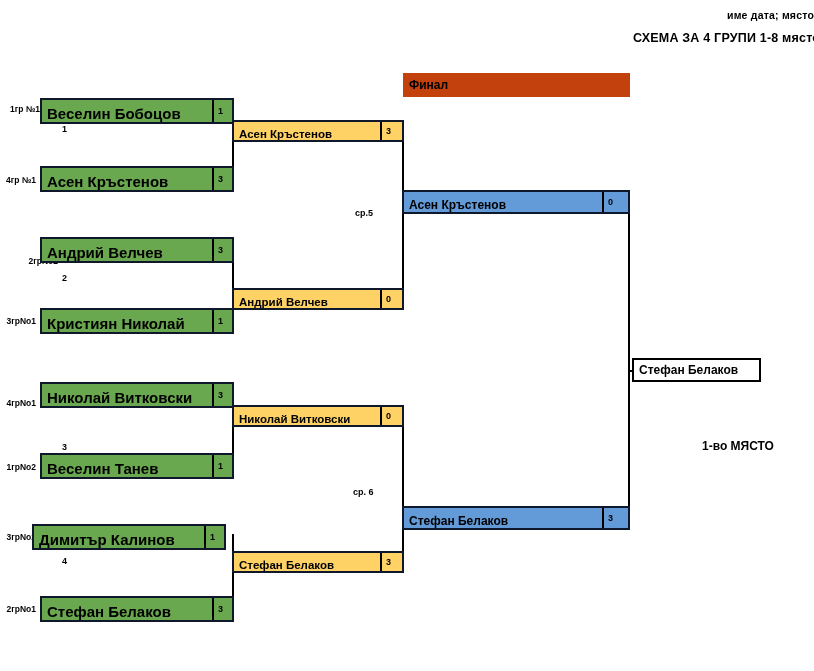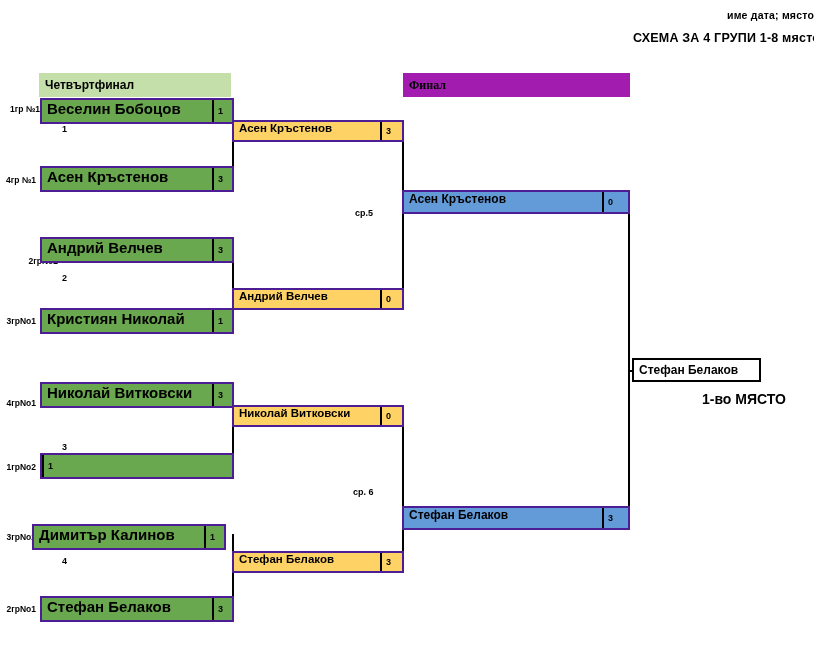--- a/index.html
+++ b/index.html
@@ -41,29 +41,29 @@
     height: 24px;
     line-height: 24px;
     font-size: 12px;
     font-weight: bold;
     padding-left: 6px;
     box-sizing: border-box;
     white-space: nowrap;
   }
   .stage-qf { background: #c5dfab; }
   .stage-sf { background: #ffd265; }
-  .stage-f  { background: #a21caf; font-family: Liberation Serif, serif; }
+  .stage-f  { background: #c2410c; }
 
   
   .slot {
     position: absolute;
     box-sizing: border-box;
     display: flex;
-    align-items: flex-start;
-    border: 2px solid #4c1d95;
+    align-items: flex-end;
+    border: 2px solid #0f172a;
     white-space: nowrap;
     overflow: hidden;
   }
   .slot .nm {
     flex: 1 1 auto;
     padding-left: 5px;
     overflow: hidden;
     white-space: nowrap;
   }
   .slot .sc {
@@ -120,23 +120,24 @@
     background: #ffffff;
     height: 24px;
     line-height: 21px;
     font-size: 12px;
     font-weight: bold;
     padding-left: 5px;
     white-space: nowrap;
   }
   .place-lbl {
     position: absolute;
-    font-size: 14px;
-    font-weight: bold;
-    white-space: nowrap;
+    font-size: 12px;
+    font-weight: bold;
+    white-space: nowrap;
+    margin-top: 48px;
   }
 
   
   .seed {
     position: absolute;
     font-size: 8.5px;
     font-weight: bold;
     text-align: right;
     white-space: nowrap;
   }
@@ -164,21 +165,20 @@
   .ln-h { height: 2px; }
 </style>
 </head>
 <body>
 
 <div id="page">
 
   <div class="hdr-sub" style="left:727px; top:9px;">име дата; място</div>
   <div class="hdr-title" style="left:633px; top:31px;">СХЕМА ЗА 4 ГРУПИ   1-8 място</div>
 
-  <div class="stage stage-qf" style="left:39px; top:73px; width:192px;">Четвъртфинал</div>
   <div class="stage stage-f" style="left:403px; top:73px; width:227px;">Финал</div>
 
   <div class="ln ln-v" style="left:232px; top:98px;  height:84px;"></div>
 
   <div class="ln ln-v" style="left:232px; top:250px; height:84px;"></div>
 
   <div class="ln ln-v" style="left:232px; top:382px; height:84px;"></div>
 
   <div class="ln ln-v" style="left:232px; top:534px; height:84px;"></div>
 
@@ -214,20 +214,21 @@
   </div>
 
   <div class="seed" style="left:0px; top:398px; width:36px;">4грNo1</div>
   <div class="slot qf" style="left:40px; top:382px; width:194px;">
     <span class="nm">Николай Витковски</span>
     <span class="sc">3</span>
   </div>
   <div class="mnum" style="left:62px; top:442px;">3</div>
   <div class="seed" style="left:0px; top:462px; width:36px;">1грNo2</div>
   <div class="slot qf" style="left:40px; top:453px; width:194px;">
+    <span class="nm">Веселин Танев</span>
     <span class="sc">1</span>
   </div>
 
   <div class="seed" style="left:0px; top:532px; width:36px;">3грNo2</div>
   <div class="slot qf" style="left:32px; top:524px; width:194px;">
     <span class="nm">Димитър Калинов</span>
     <span class="sc">1</span>
   </div>
   <div class="mnum" style="left:62px; top:556px;">4</div>
   <div class="seed" style="left:0px; top:604px; width:36px;">2грNo1</div>

